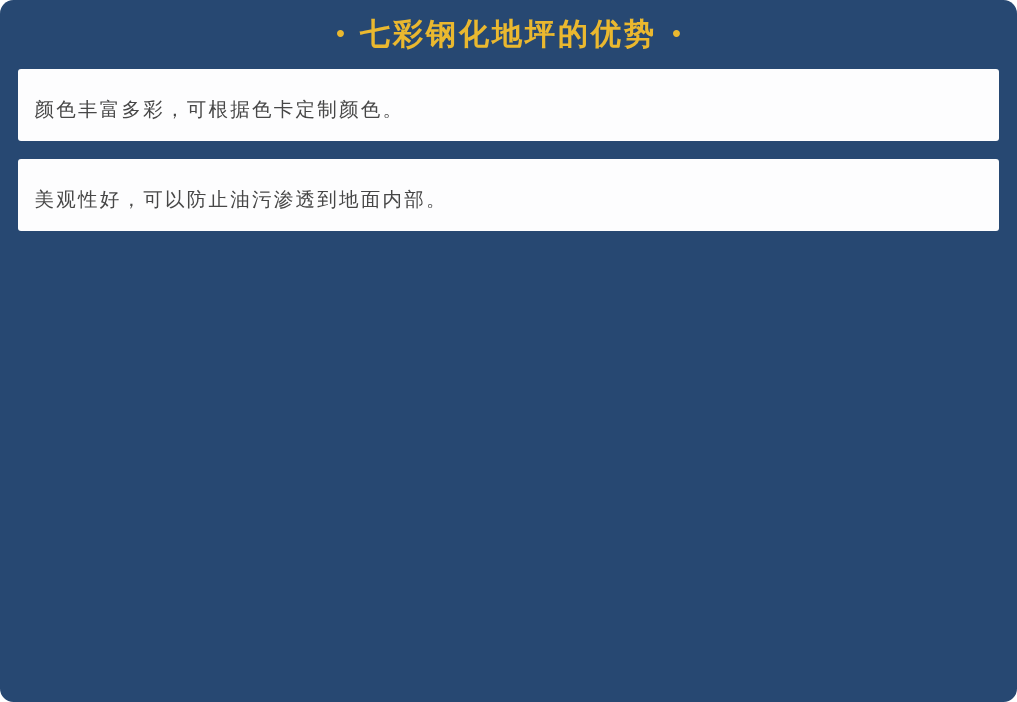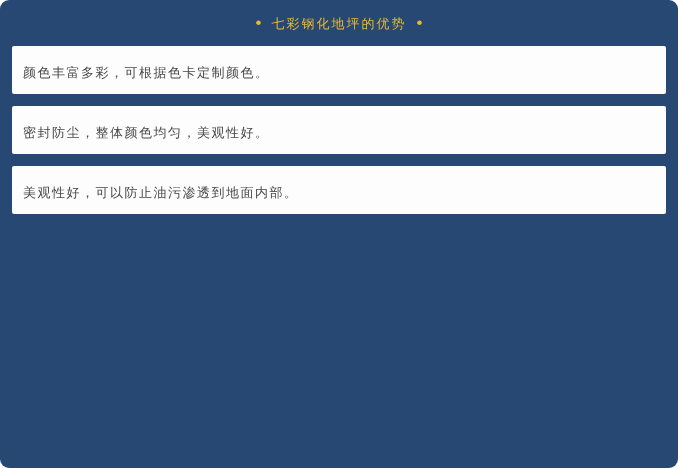--- a/index.html
+++ b/index.html
@@ -32,22 +32,22 @@
     gap: 10px;
   }
   .title-dot {
     color: var(--accent-color, #eab82f);
     font-size: 17px;
     line-height: 1;
     transform: translateY(-1px);
   }
   .title-text {
     color: var(--accent-color, #eab82f);
-    font-size: 13px;
-    font-weight: normal;
+    font-size: 20px;
+    font-weight: bold;
     letter-spacing: 2px;
     line-height: 1;
   }
   .bars {
     flex: 1;
     display: flex;
     flex-direction: column;
     gap: 12px;
     padding: 0 12px 14px 12px;
     box-sizing: border-box;
@@ -80,21 +80,18 @@
       <span class="title-dot">•</span>
       <span class="title-text">七彩钢化地坪的优势</span>
       <span class="title-dot">•</span>
     </div>
 
     <div class="bars">
       <div class="bar">
         <span class="bar-text">颜色丰富多彩，可根据色卡定制颜色。</span>
       </div>
       <div class="bar">
-        <span class="bar-text">密封防尘，整体颜色均匀，美观性好。</span>
-      </div>
-      <div class="bar">
         <span class="bar-text">美观性好，可以防止油污渗透到地面内部。</span>
       </div>
     </div>
 
   </div>
 </div>
 
 </body></html>

